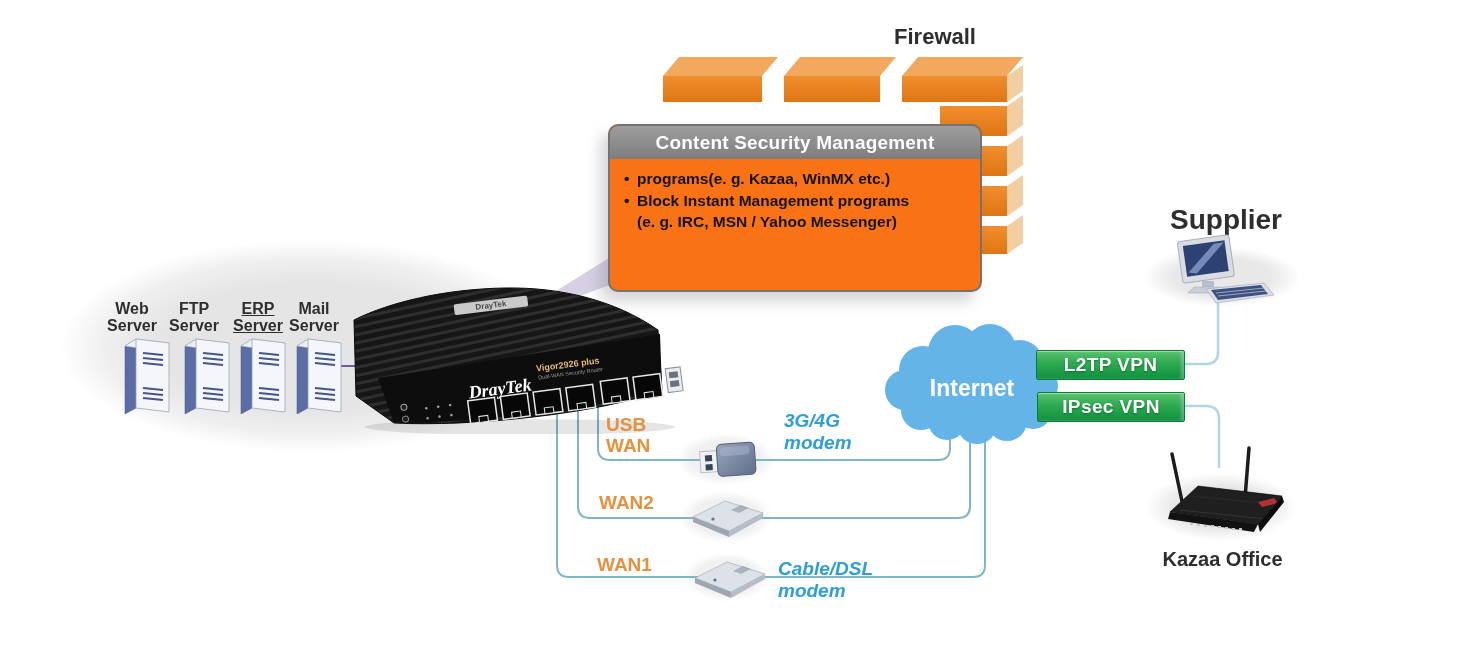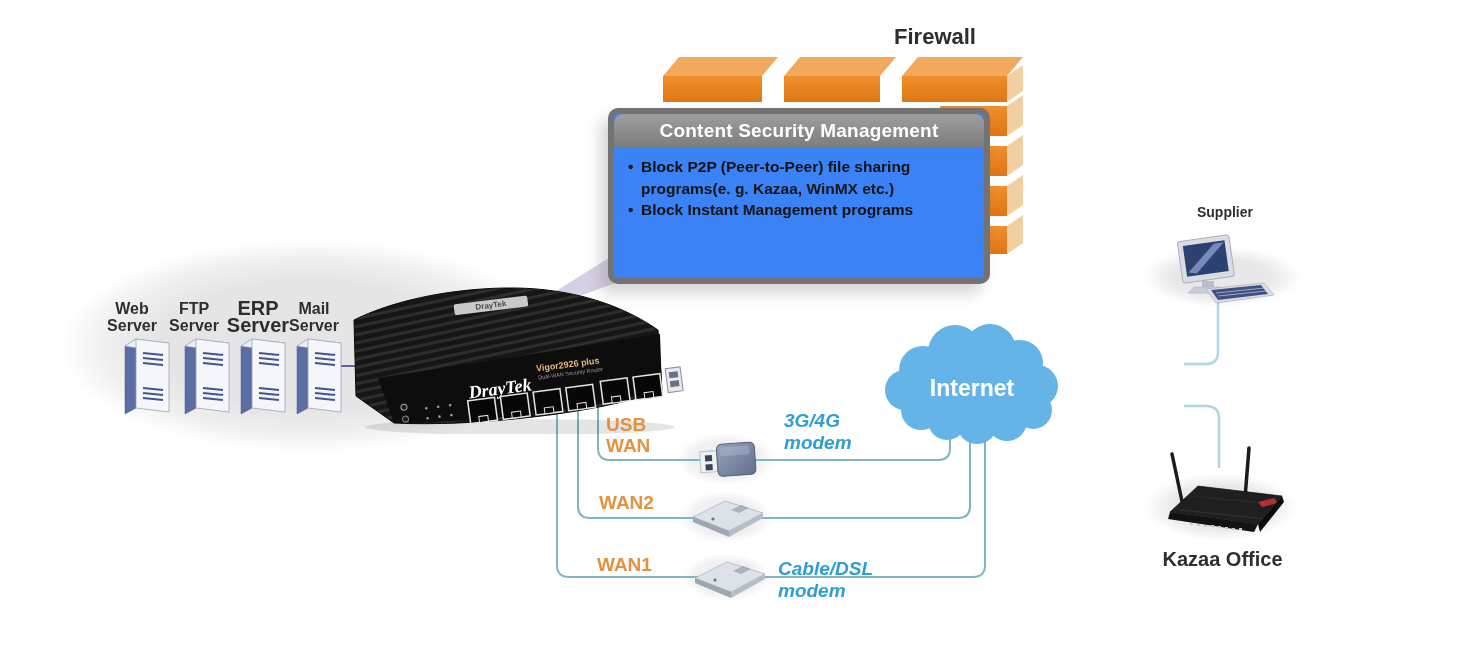--- a/index.html
+++ b/index.html
@@ -7,22 +7,22 @@
           font-family:"Liberation Sans","DejaVu Sans",sans-serif;}
   .abs{position:absolute;}
   .blob{position:absolute;}
   .lbl{position:absolute;font-weight:bold;white-space:nowrap;}
   .lbl .ln{display:block;white-space:nowrap;}
   .dark{color:#2e2e2e;}
   .orange{color:var(--orange,#E49140);font-size:19px;line-height:21px;}
   .blue{color:var(--blue,#2D9FD6);font-size:19px;line-height:22px;font-style:italic;}
   .center{text-align:center;}
   
-  .csm{position:absolute;left:608px;top:108px;width:370px;height:164px;background:#3b82f6;
-       border:6px solid #737373;border-radius:10px;box-shadow:-8px 10px 14px rgba(110,110,125,.28);}
+  .csm{position:absolute;left:608px;top:124px;width:370px;height:164px;background:#f97316;
+       border:2px solid #737373;border-radius:10px;box-shadow:-8px 10px 14px rgba(110,110,125,.28);}
   .csm-head{height:33px;line-height:33px;text-align:center;color:#fff;font-weight:bold;font-size:19px;
        background:linear-gradient(#9e9e9e,#7d7d7d);border-radius:9px 9px 0 0;letter-spacing:.2px;}
   .csm-body{padding:9px 10px 0 14px;color:#141414;font-weight:bold;font-size:15.5px;line-height:21.5px;}
   .csm-li{position:relative;padding-left:13px;}
   .csm-li .dot{position:absolute;left:0;top:0;}
   .csm-li .ln{display:block;white-space:nowrap;}
   
   .vpnbar{position:absolute;height:28px;color:#fff;font-weight:bold;font-size:19px;line-height:27px;
        text-align:center;letter-spacing:.4px;border:1px solid #0c7d36;border-radius:2px;
        background:linear-gradient(180deg,#5bc36e 0%,#2fab52 42%,#0f9040 100%);
@@ -89,26 +89,26 @@
 
   <svg class="abs" style="left:480px;top:250px" width="200" height="80" viewBox="480 250 200 80">
     <polygon points="612,256 670,263 503,324" fill="#d7d0e4"></polygon>
   </svg>
 
   <div class="csm">
     <div class="csm-head">Content Security Management</div>
     <div class="csm-body">
       <div class="csm-li">
         <span class="dot">•</span>
-        <span class="ln">Block P2P (Peer-to-Peer) file sharing</span>
         <span class="ln">programs(e. g. Kazaa, WinMX etc.)</span>
       </div>
       <div class="csm-li">
         <span class="dot">•</span>
         <span class="ln">Block Instant Management programs</span>
+        <span class="ln">(e. g. IRC, MSN / Yahoo Messenger)</span>
       </div>
     </div>
   </div>
 
   <svg class="abs" style="left:348px;top:282px" width="340" height="152" viewBox="348 282 340 152">
     <defs>
       <pattern id="ridges" width="8" height="8" patternUnits="userSpaceOnUse" patternTransform="rotate(-12)">
         <rect width="8" height="8" fill="#161616"></rect>
         <rect width="8" height="3" fill="#2e2e2e"></rect>
       </pattern>
@@ -159,21 +159,21 @@
   </svg>
 
   <div class="lbl dark center" style="left:92px;top:300px;width:80px;font-size:16px;line-height:17px;">
     <span class="ln">Web</span>
       <span class="ln">Server</span>
   </div>
   <div class="lbl dark center" style="left:154px;top:300px;width:80px;font-size:16px;line-height:17px;">
     <span class="ln">FTP</span>
       <span class="ln">Server</span>
   </div>
-  <div class="lbl dark center" style="left:218px;top:300px;width:80px;font-size:20px;line-height:17px;">
+  <div class="lbl dark center" style="left:218px;top:300px;width:80px;font-size:16px;line-height:17px;text-decoration:underline;">
     <span class="ln">ERP</span>
       <span class="ln">Server</span>
   </div>
   <div class="lbl dark center" style="left:274px;top:300px;width:80px;font-size:16px;line-height:17px;">
     <span class="ln">Mail</span>
       <span class="ln">Server</span>
   </div>
 
   <svg class="abs" style="left:122px;top:334px" width="50" height="80" viewBox="0 0 50 80">
     <polygon points="3,12 14,5 14,74 3,80" fill="#5c6ca4" stroke="#4a5890" stroke-width=".5"></polygon>
@@ -272,22 +272,24 @@
         <circle cx="62" cy="103" r="19"></circle>
       <circle cx="36" cy="92" r="20"></circle>
         <circle cx="20" cy="72" r="20"></circle>
         <circle cx="45" cy="70" r="30"></circle>
       <circle cx="90" cy="70" r="34"></circle>
         <circle cx="125" cy="75" r="26"></circle>
     </g>
     <text x="87" y="78" text-anchor="middle" font-size="23" font-weight="bold" fill="#ffffff">Internet</text>
   </svg>
 
-
-  <div class="lbl dark center" style="left:1170px;top:204px;width:110px;font-size:14px;">Supplier</div>
+  <div class="vpnbar" style="left:1036px;top:350px;width:147px;">L2TP VPN</div>
+  <div class="vpnbar" style="left:1037px;top:392px;width:146px;">IPsec VPN</div>
+
+  <div class="lbl dark center" style="left:1170px;top:204px;width:110px;font-size:28px;">Supplier</div>
   <svg class="abs" style="left:1168px;top:232px" width="110" height="78" viewBox="0 0 110 78">
     <g transform="rotate(-8 38 28)">
       <rect x="12" y="6" width="52" height="42" rx="3" fill="#d9dde3" stroke="#a9afb9"></rect>
       <rect x="17" y="11" width="42" height="31" fill="#2e4272"></rect>
       <polygon points="19,38 48,13 58,13 27,40" fill="#7d94c4" opacity=".9"></polygon>
     </g>
     <rect x="34" y="49" width="12" height="6" fill="#b9bfc9"></rect>
     <polygon points="26,55 52,55 58,61 20,61" fill="#c9cfd8" stroke="#a9afb9" stroke-width=".6"></polygon>
     <polygon points="38,57 96,51 106,63 48,71" fill="#dadee4" stroke="#a9afb9" stroke-width=".7"></polygon>
     <polygon points="43,58 93,53 100,62 50,68" fill="#3d5080"></polygon>

